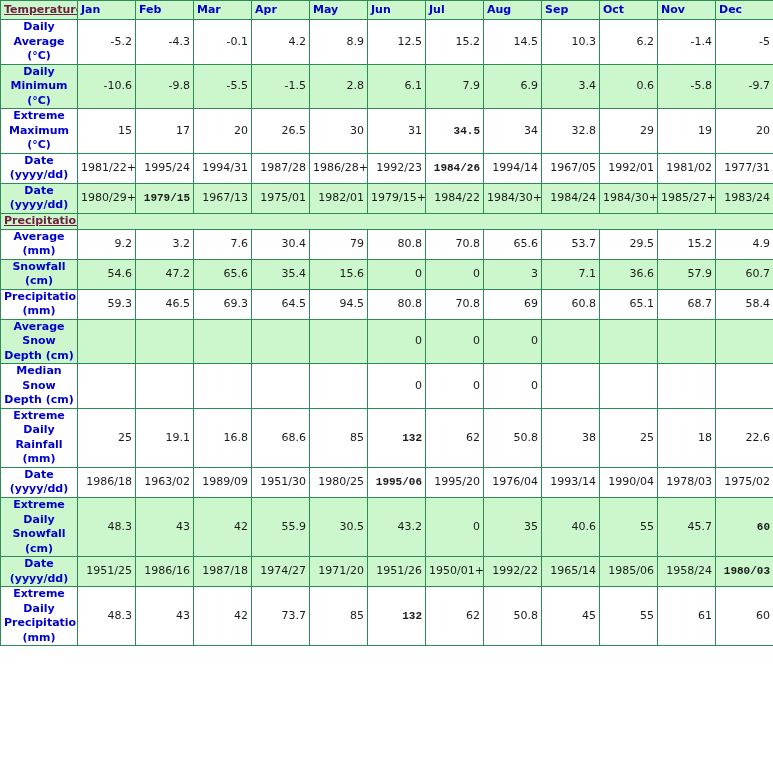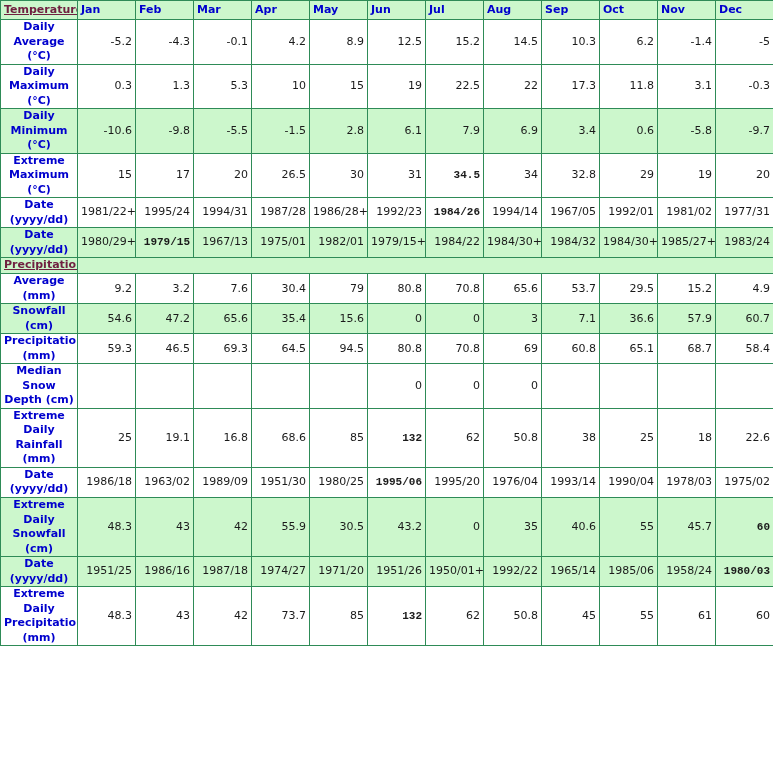--- a/index.html
+++ b/index.html
@@ -128,35 +128,20 @@
         <td class="val">4.2</td>
         <td class="val">8.9</td>
         <td class="val">12.5</td>
         <td class="val">15.2</td>
         <td class="val">14.5</td>
         <td class="val">10.3</td>
         <td class="val">6.2</td>
         <td class="val">-1.4</td>
         <td class="val">-5</td>
       </tr>
-      <tr class="plain">
-        <td class="row-label">Daily Maximum (°C)</td>
-        <td class="val">0.3</td>
-        <td class="val">1.3</td>
-        <td class="val">5.3</td>
-        <td class="val">10</td>
-        <td class="val">15</td>
-        <td class="val">19</td>
-        <td class="val">22.5</td>
-        <td class="val">22</td>
-        <td class="val">17.3</td>
-        <td class="val">11.8</td>
-        <td class="val">3.1</td>
-        <td class="val">-0.3</td>
-      </tr>
       <tr class="shade">
         <td class="row-label">Daily Minimum (°C)</td>
         <td class="val">-10.6</td>
         <td class="val">-9.8</td>
         <td class="val">-5.5</td>
         <td class="val">-1.5</td>
         <td class="val">2.8</td>
         <td class="val">6.1</td>
         <td class="val">7.9</td>
         <td class="val">6.9</td>
@@ -198,21 +183,21 @@
       <tr class="shade">
         <td class="row-label">Date (yyyy/dd)</td>
         <td class="val">1980/29+</td>
         <td class="val bold">1979/15</td>
         <td class="val">1967/13</td>
         <td class="val">1975/01</td>
         <td class="val">1982/01</td>
         <td class="val">1979/15+</td>
         <td class="val">1984/22</td>
         <td class="val">1984/30+</td>
-        <td class="val">1984/32</td>
+        <td class="val">1984/24</td>
         <td class="val">1984/30+</td>
         <td class="val">1985/27+</td>
         <td class="val">1983/24</td>
       </tr>
       <tr class="section-row group-top">
         <td>Precipitation:</td>
         <td class="blank-cell" colspan="14">&nbsp;</td>
       </tr>
       <tr class="plain">
         <td class="row-label">Average (mm)</td>
@@ -251,20 +236,35 @@
         <td class="val">69.3</td>
         <td class="val">64.5</td>
         <td class="val">94.5</td>
         <td class="val">80.8</td>
         <td class="val">70.8</td>
         <td class="val">69</td>
         <td class="val">60.8</td>
         <td class="val">65.1</td>
         <td class="val">68.7</td>
         <td class="val">58.4</td>
+      </tr>
+      <tr class="shade">
+        <td class="row-label">Average Snow Depth (cm)</td>
+        <td class="val">&nbsp;</td>
+        <td class="val">&nbsp;</td>
+        <td class="val">&nbsp;</td>
+        <td class="val">&nbsp;</td>
+        <td class="val">&nbsp;</td>
+        <td class="val">0</td>
+        <td class="val">0</td>
+        <td class="val">0</td>
+        <td class="val">&nbsp;</td>
+        <td class="val">&nbsp;</td>
+        <td class="val">&nbsp;</td>
+        <td class="val">&nbsp;</td>
       </tr>
       <tr class="plain">
         <td class="row-label">Median Snow Depth (cm)</td>
         <td class="val">&nbsp;</td>
         <td class="val">&nbsp;</td>
         <td class="val">&nbsp;</td>
         <td class="val">&nbsp;</td>
         <td class="val">&nbsp;</td>
         <td class="val">0</td>
         <td class="val">0</td>

